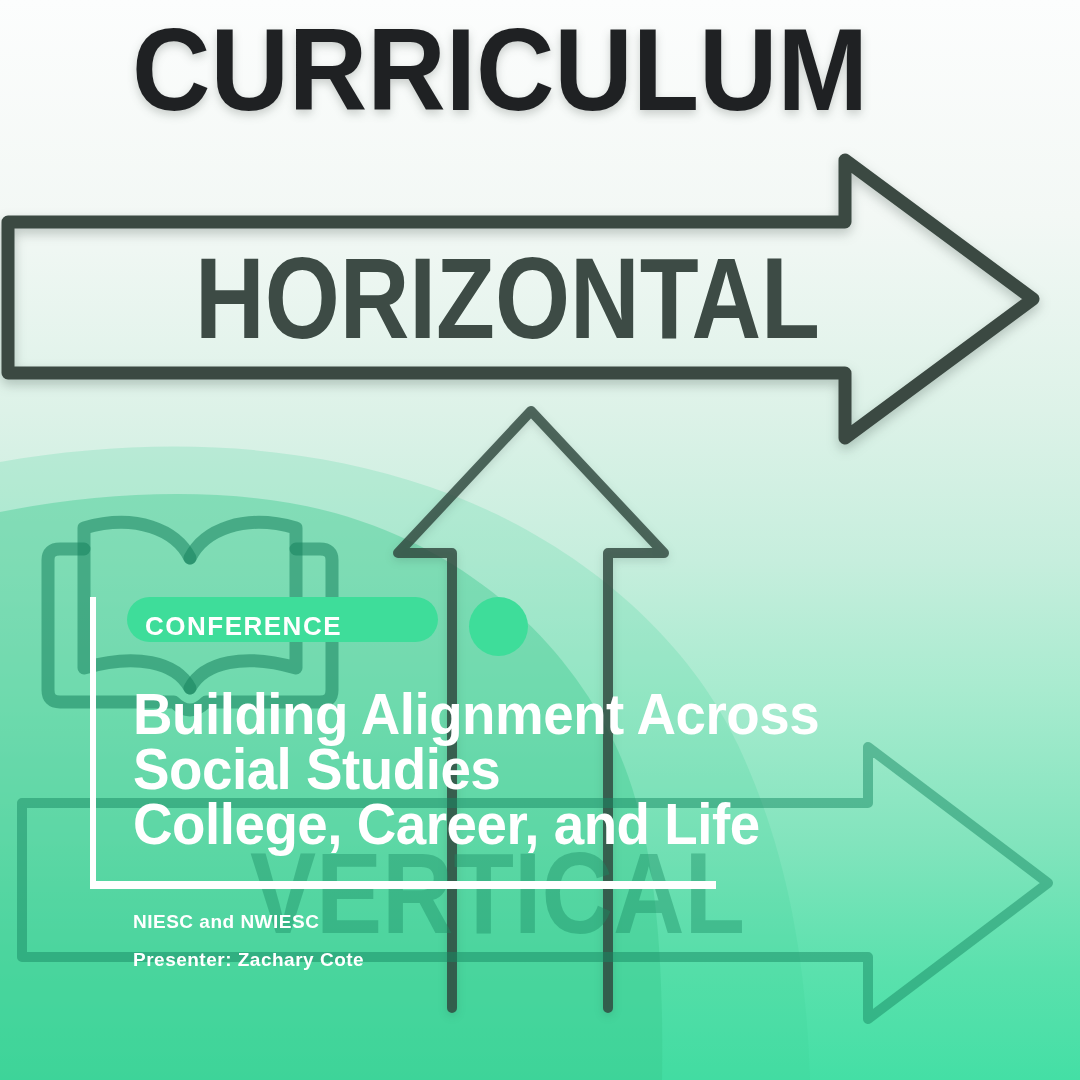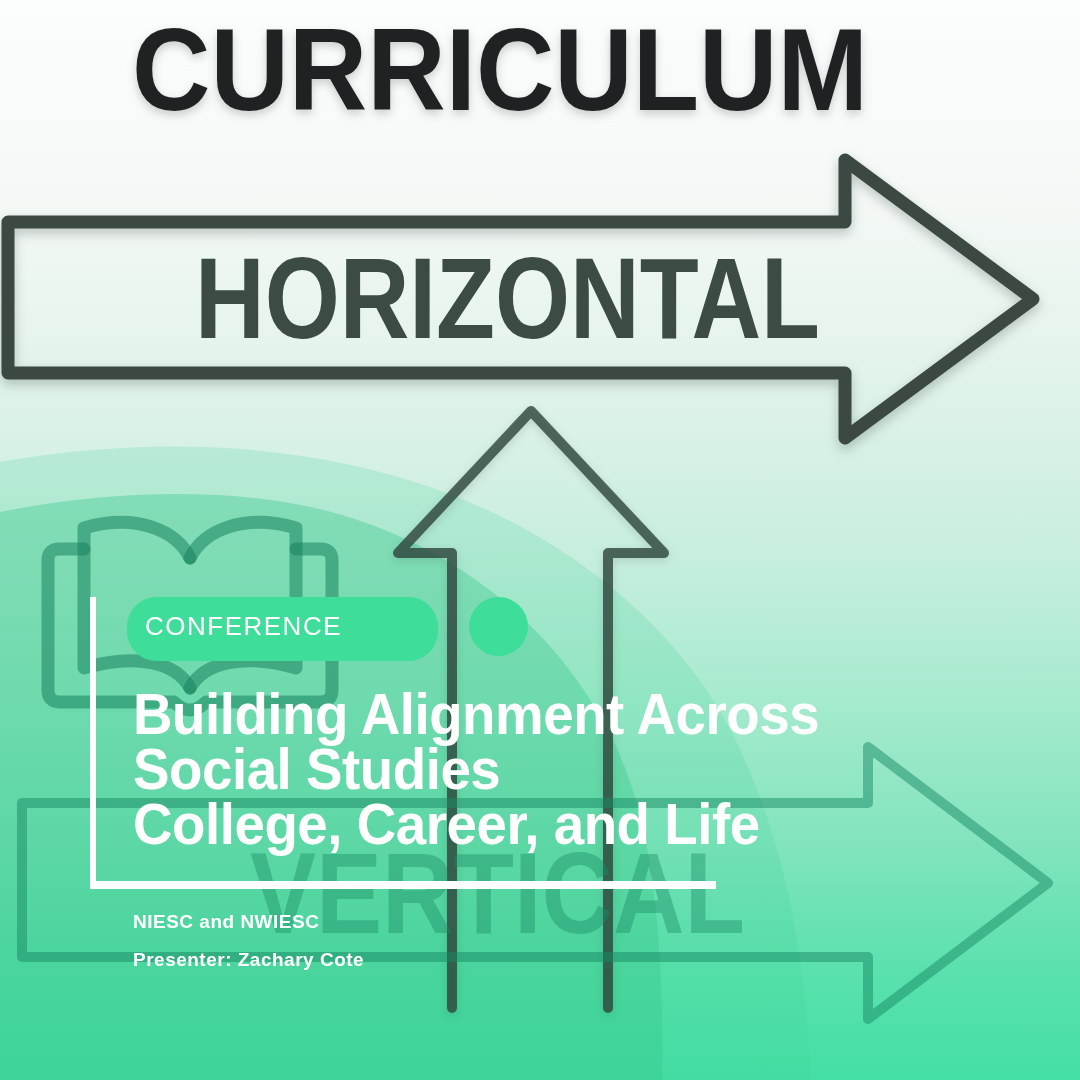--- a/index.html
+++ b/index.html
@@ -15,23 +15,23 @@
   .curriculum-shadow{filter:drop-shadow(0 4px 5px rgba(30,45,38,0.22));}
   .toparrow-shadow{filter:drop-shadow(0 5px 6px rgba(30,50,42,0.26));}
   .uparrow-shadow{filter:drop-shadow(0 3px 4px rgba(30,50,42,0.18));}
 
   .frame-line{
     position:absolute;left:90px;top:597px;width:626px;height:292px;
     border-left:6px solid #ffffff;border-bottom:8px solid #ffffff;
     box-sizing:border-box;
   }
   .badge{
-    position:absolute;left:127px;top:597px;width:311px;height:64px;
+    position:absolute;left:127px;top:597px;width:311px;height:45px;
     border-radius:29.5px;background:#3edd9a;
-    color:#ffffff;font-size:26px;letter-spacing:1.5px;font-weight:400;
+    color:#ffffff;font-size:26px;letter-spacing:1.5px;font-weight:700;
     line-height:59px;padding-left:18px;box-sizing:border-box;
   }
   .dot{
     position:absolute;left:469px;top:597px;width:59px;height:59px;
     border-radius:50%;background:#3edd9a;
   }
   .title{
     position:absolute;left:133px;top:687px;
     color:#ffffff;font-size:57px;font-weight:700;line-height:55px;
     letter-spacing:-0.5px;transform:scaleX(0.96);transform-origin:left top;

